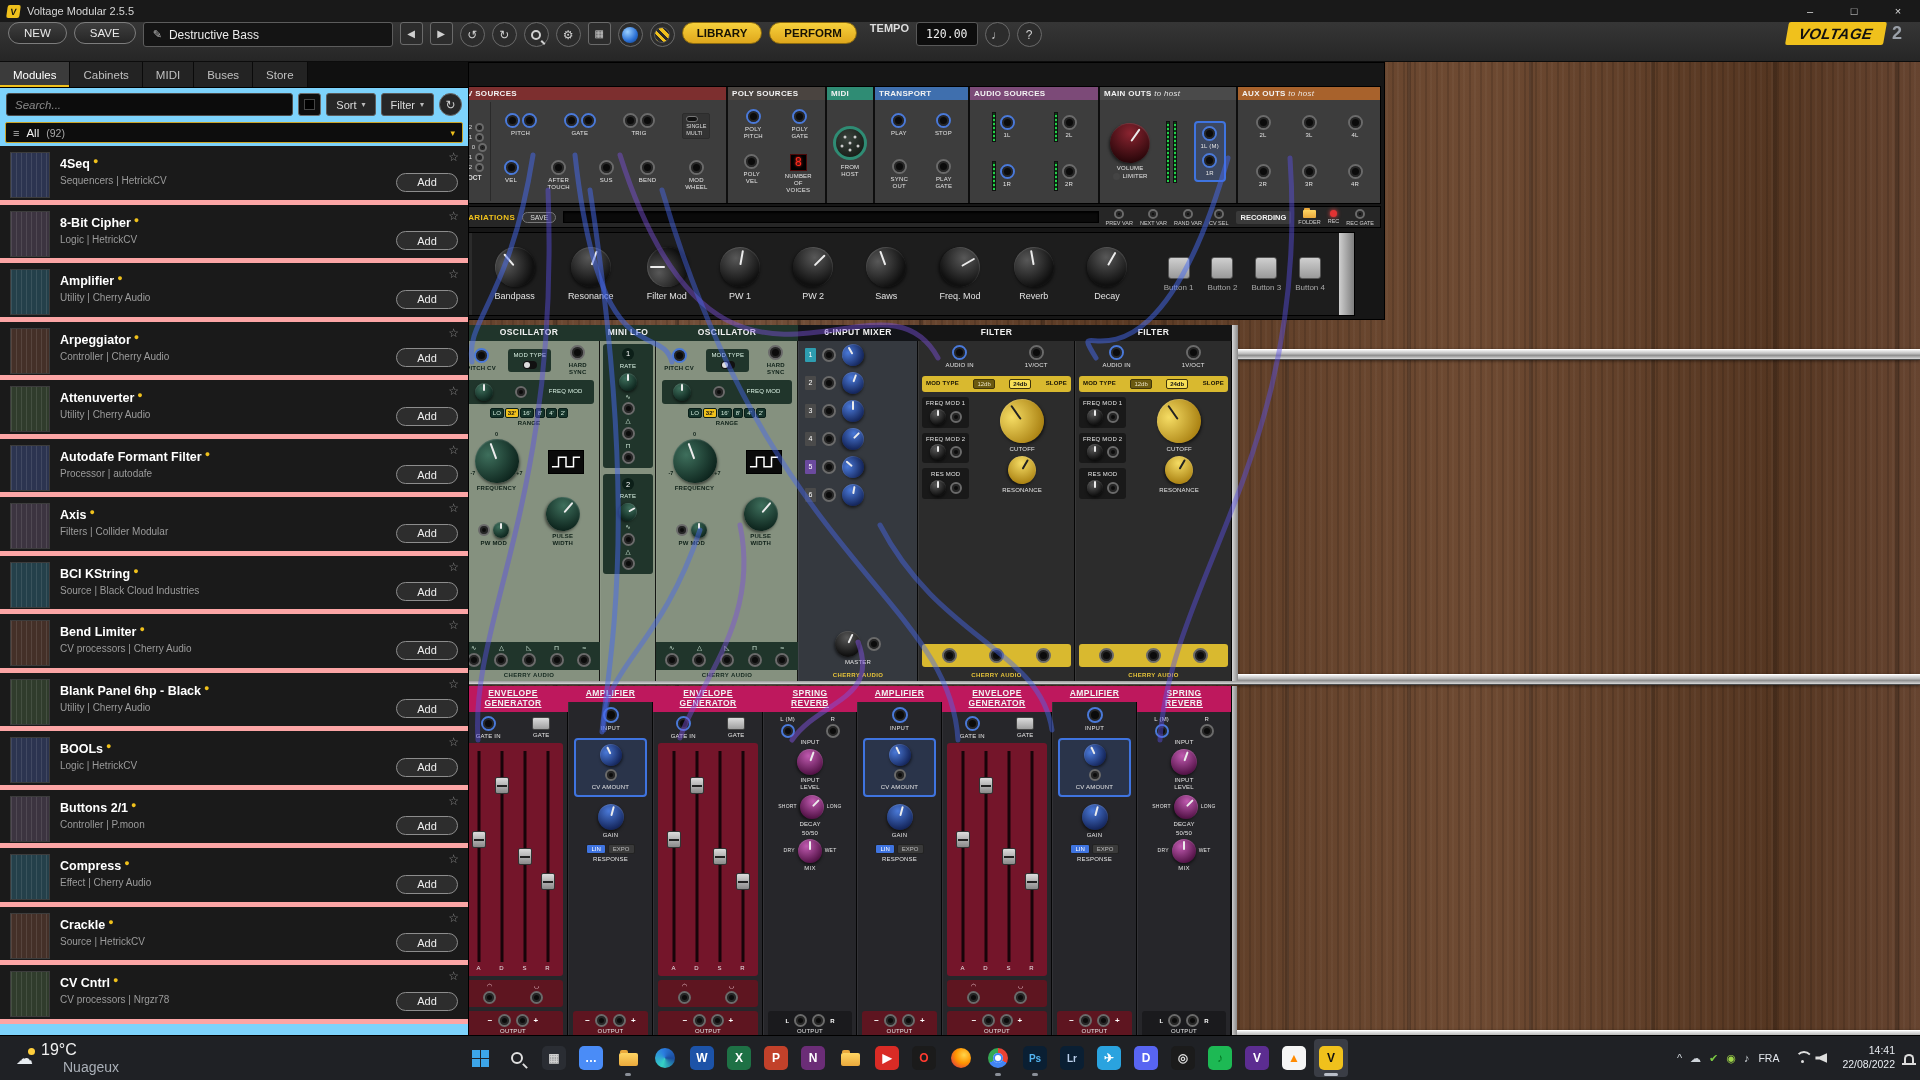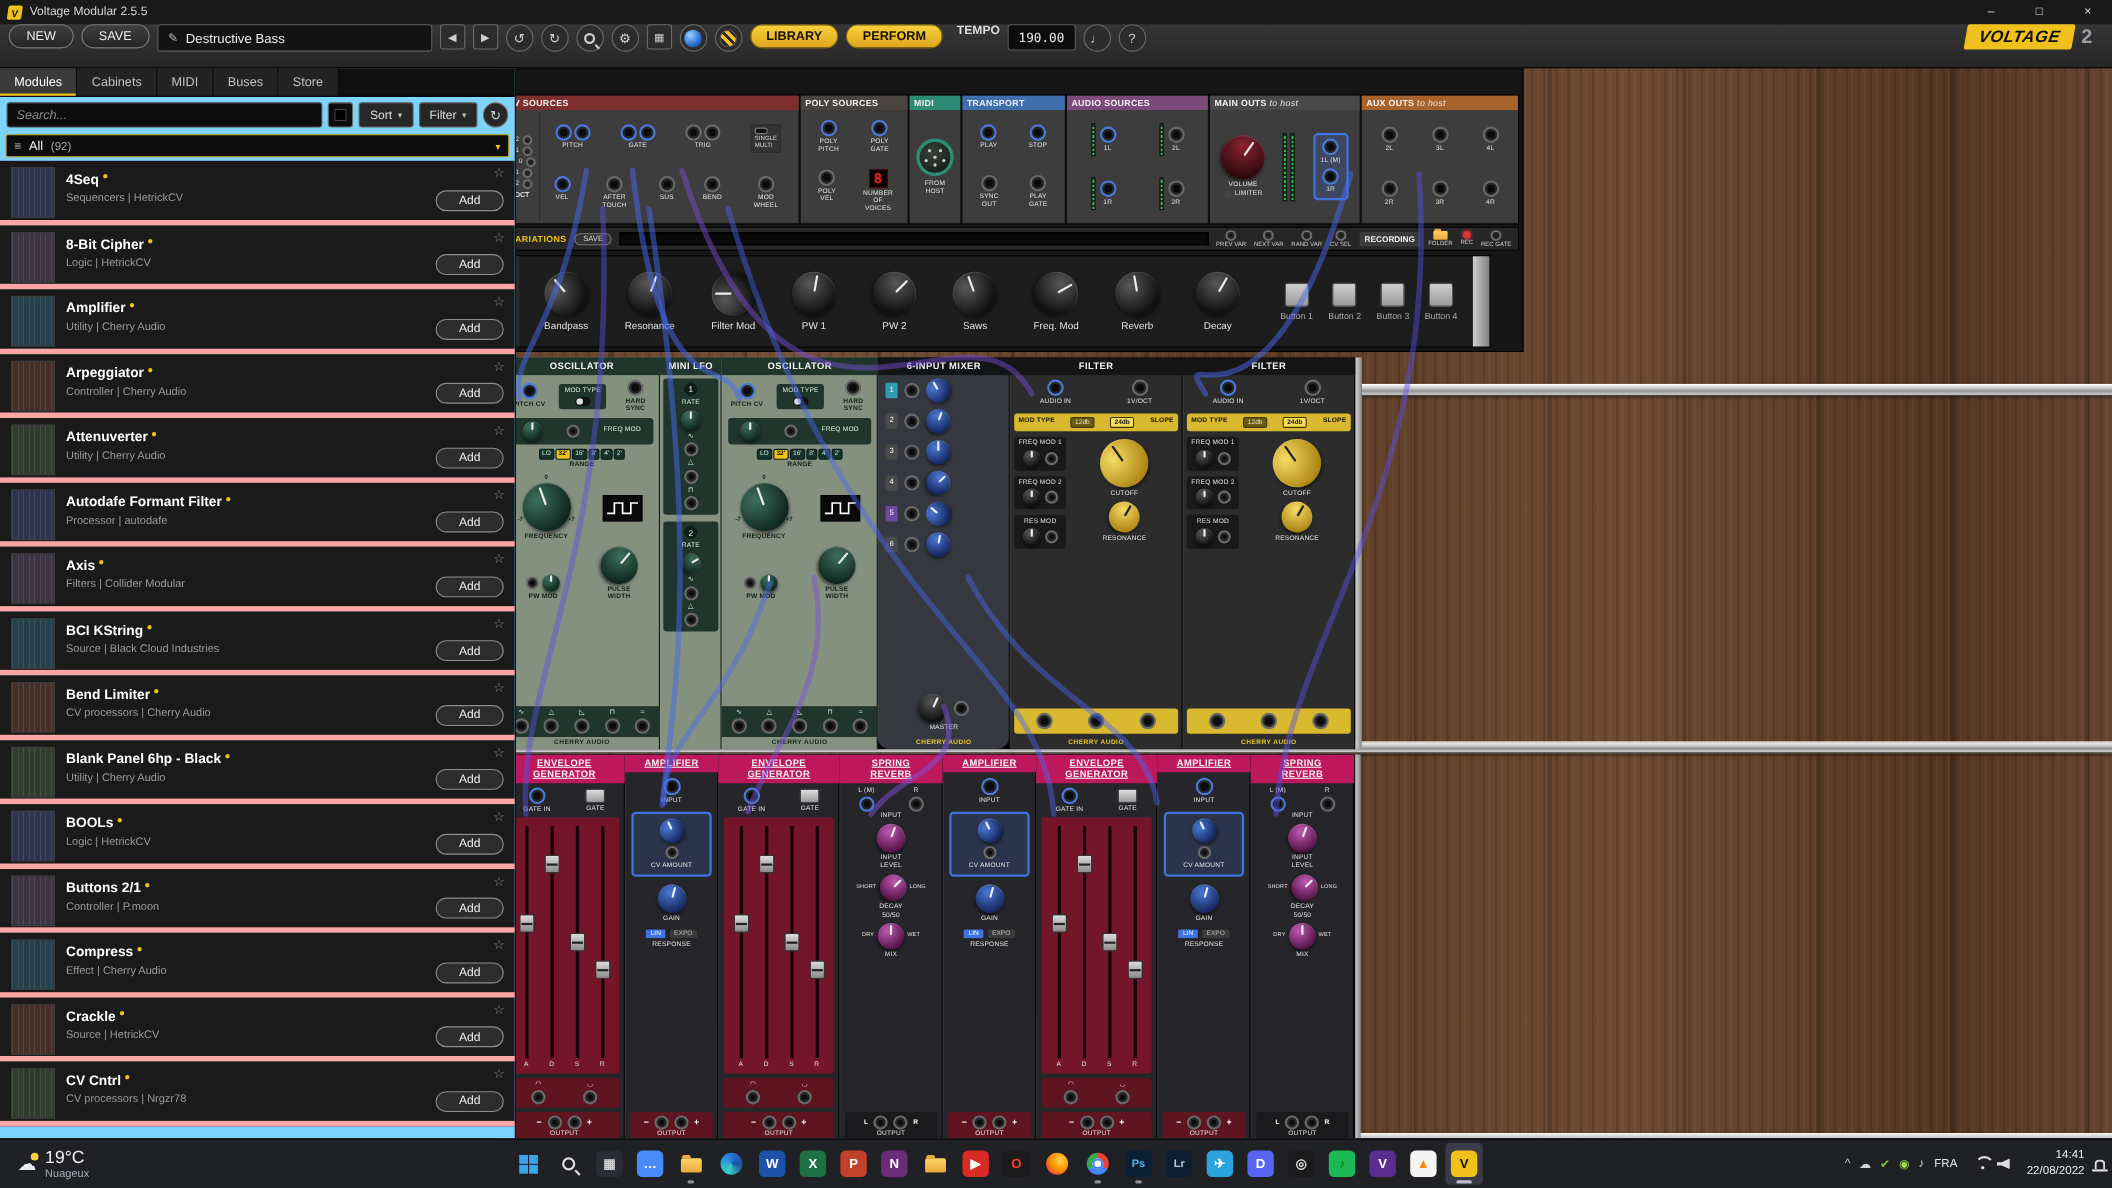--- a/index.html
+++ b/index.html
@@ -148,21 +148,21 @@
   .mod-row{position:absolute;left:23px;width:774px;display:flex;background:#050505;z-index:2;}
   .row1{top:263px;height:356px;}
   .row2{top:624px;height:349px;overflow:hidden;align-items:flex-start;}
   .mod{position:relative;display:flex;flex-direction:column;flex:none;height:356px;box-shadow:inset -1px 0 0 rgba(0,0,0,.85),inset 1px 0 0 rgba(255,255,255,.06);}
   .w-osc{width:142px;}.w-lfo{width:56px;}.w-mix{width:120px;}.w-fil{width:157px;}
   .w-env{width:110px;}.w-amp{width:85px;}.w-spr{width:94px;}
   .mod-title{background:#141a17;color:#f2f2f2;font-size:8.5px;font-weight:bold;text-align:center;padding:3px 1px;letter-spacing:.4px;line-height:1.15;flex:none;}
   .osc,.lfo{background:#85917f;}
   .osc .mod-title,.lfo .mod-title{background:#20352b;}
   .osc .lbl,.lfo .lbl{color:#0e2018;font-weight:bold;}
-  .mix{background:#35393f;border-radius:11px;}.mix .mod-title{background:#121418;}
+  .mix{background:#35393f;}.mix .mod-title{background:#121418;}
   .fil{background:#2c2c2c;}.fil .mod-title{background:#151515;}
   .env,.amp,.spr{background:#26262a;}
   .env .mod-title,.amp .mod-title,.spr .mod-title{background:#be185d;text-decoration:underline;}
   .row{display:flex;align-items:center;justify-content:space-around;}
   .brand{margin-top:0;padding:2px 0 3px;text-align:center;font-size:6px;font-weight:bold;letter-spacing:.4px;flex:none;}
   .osc .brand,.lfo .brand{color:#14281f;}
   .mix .brand,.fil .brand{color:#e8c53a;}
   .osc-box{background:#20352b;border-radius:3px;color:#fff;}
   .osc-box .lbl{color:#d8efe2;font-weight:normal;}
   .mini-toggle{width:14px;height:8px;background:#111;border-radius:4px;position:relative;flex:none;}
@@ -214,21 +214,21 @@
 
   
   .cables{position:absolute;left:0;top:0;z-index:34;pointer-events:none;}
 
   
   .taskbar{position:absolute;left:0;right:0;bottom:0;height:45px;background:#1f2125;border-top:1px solid #000;z-index:50;}
   .tb-weather{position:absolute;left:8px;top:0;height:100%;display:flex;align-items:center;gap:8px;padding:0 8px;border-radius:4px;}
   .weather-ic{font-size:17px;color:#e8edf2;position:relative;}
   .weather-ic::before{content:"";position:absolute;right:-2px;top:0;width:7px;height:7px;border-radius:50%;background:#ffcf3d;z-index:-1;}
   .w-temp{font-size:16px;color:#f0f0f0;}
-  .w-desc{font-size:10px;color:#aab0b8;}
+  .w-desc{font-size:14px;color:#aab0b8;margin-left:22px;}
   .tb-icons{position:absolute;left:463px;top:0;height:100%;display:flex;align-items:center;gap:3px;}
   .tb-app{width:34px;height:38px;border-radius:4px;display:flex;align-items:center;justify-content:center;position:relative;}
   .tb-app.running::after{content:"";position:absolute;bottom:1px;left:50%;transform:translateX(-50%);width:6px;height:3px;border-radius:2px;background:#8a8f98;}
   .tb-app.active{background:#3a3d45;}
   .tb-app.active::after{content:"";position:absolute;bottom:1px;left:50%;transform:translateX(-50%);width:14px;height:3px;border-radius:2px;background:#b9bec8;}
   .app-tile{width:24px;height:24px;border-radius:5px;display:flex;align-items:center;justify-content:center;font-weight:bold;font-size:12px;color:#fff;}
   .win-flag{position:relative;width:17px;height:17px;}
   .win-flag::before{content:"";position:absolute;width:8px;height:8px;background:#3ca5e8;box-shadow:9px 0 #3ca5e8,0 9px #3ca5e8,9px 9px #3ca5e8;}
   .mag{position:relative;width:12px;height:12px;border:2px solid #e0e0e0;border-radius:50%;}
   .mag::after{content:"";position:absolute;width:2px;height:6px;background:#e0e0e0;transform:rotate(-45deg);left:11px;top:9px;}
@@ -284,21 +284,21 @@
     <span class="tb-sq">▦</span>
     <span class="tb-circ">
         <span class="sphere"></span>
       </span>
     <span class="tb-circ">
         <span class="striped"></span>
       </span>
     <button class="tb-yellow">LIBRARY</button>
     <button class="tb-yellow">PERFORM</button>
     <span class="tempo-lbl">TEMPO</span>
-    <span class="tempo-box">190.00</span>
+    <span class="tempo-box">120.00</span>
     <span class="tb-circ">♩</span>
     <span class="tb-circ">?</span>
     <div class="logo-wrap">
       <span class="v-logo">VOLTAGE</span>
       <span class="v-two">2</span>
     </div>
   </div>
 
   <div class="sidebar">
     <div class="side-tabs">

